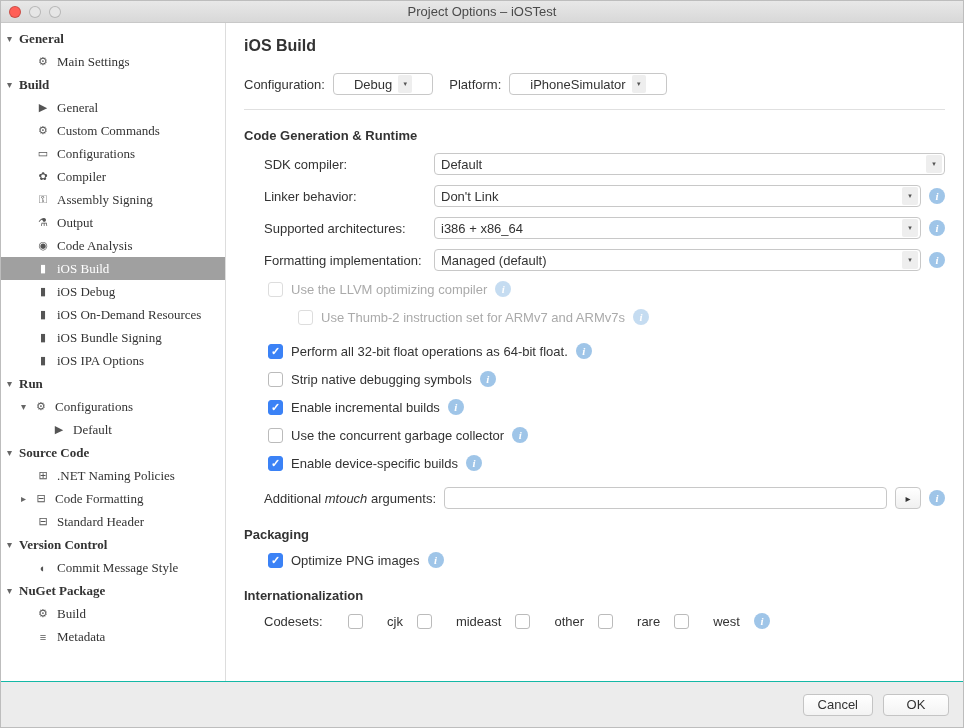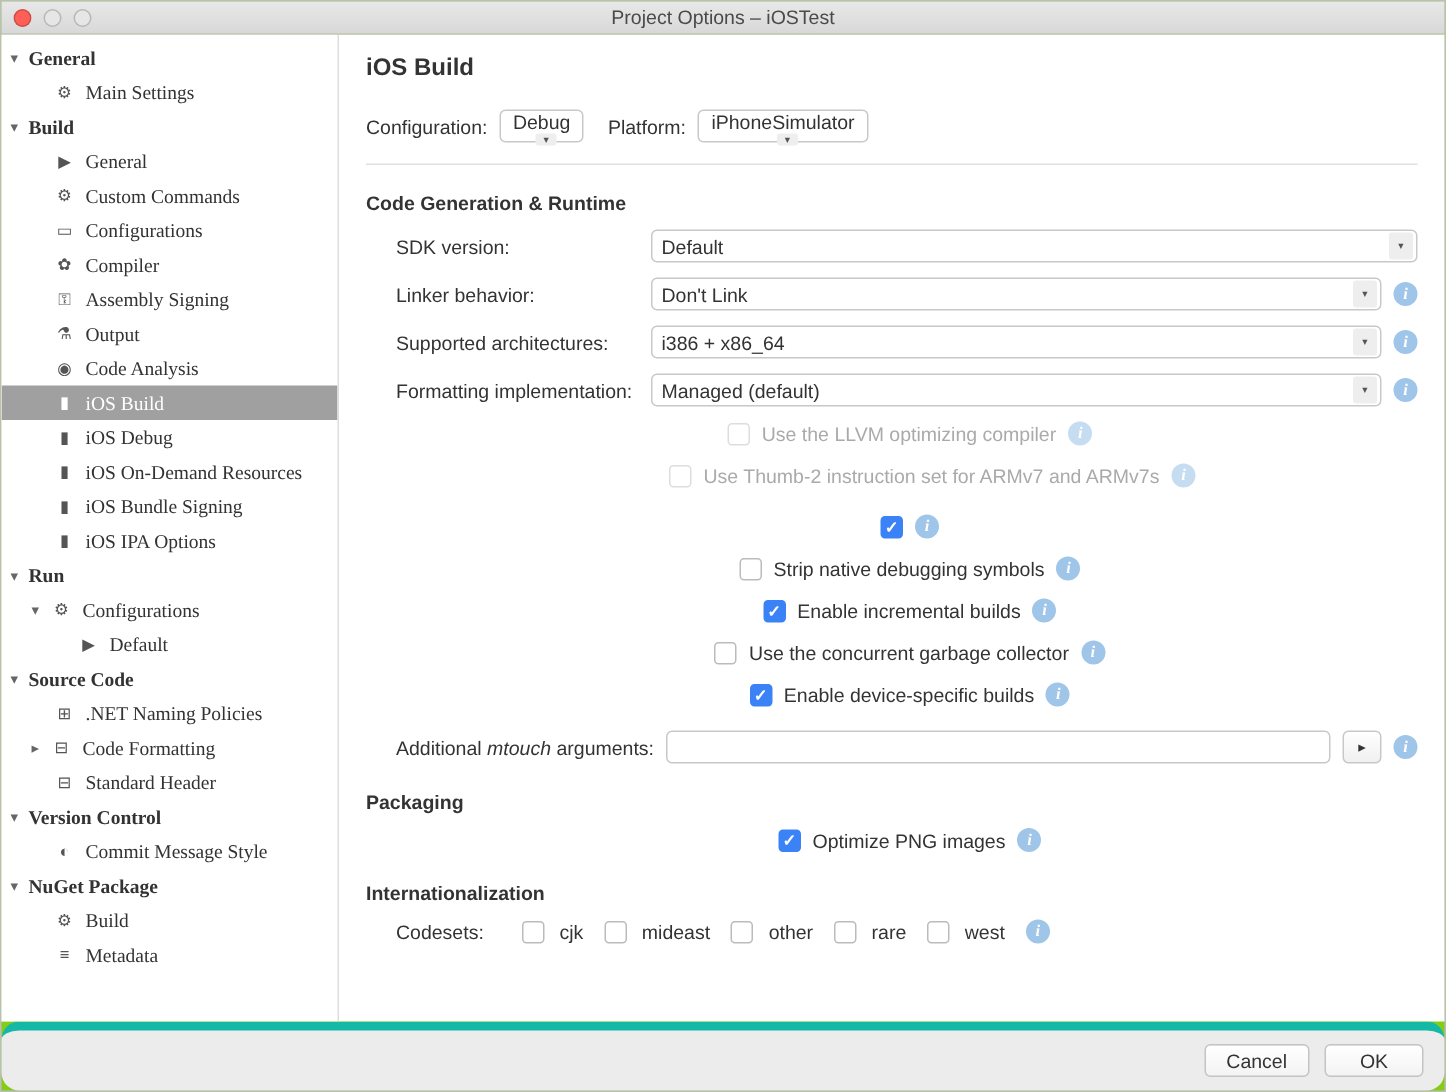--- a/index.html
+++ b/index.html
@@ -22,44 +22,44 @@
 .tree-item.selected { background: #a0a0a0; color: #fff; }
 .disclosure { width: 12px; font-size: 10px; color: #666; }
 .tree-item .ico { width: 16px; height: 16px; margin-right: 6px; display: flex; align-items: center; justify-content: center; font-size: 11px; color: #555; }
 .tree-item.selected .ico { color: #fff; }
 .tree-item .lbl { font-size: 13px; font-family: Liberation Serif, serif; }
 
 .content { flex: 1; display: flex; flex-direction: column; padding: 14px 18px 10px 18px; overflow-y: auto; }
 h1 { font-size: 16px; font-weight: 600; margin-bottom: 18px; }
 .toprow { display: flex; align-items: center; gap: 8px; margin-bottom: 14px; }
 .toprow label { font-size: 13px; }
-.dropdown-btn { display: inline-flex; align-items: center; background: #fff; border: 1px solid #c8c8c8; border-radius: 4px; height: 22px; padding: 0 8px; font-size: 13px; flex-direction: column; }
+.dropdown-btn { display: inline-flex; align-items: center; background: #fff; border: 1px solid #c8c8c8; border-radius: 4px; height: 22px; padding: 0 20px; font-size: 13px; }
 .dropdown-btn .caret { margin-left: 6px; background: #eee; width: 14px; height: 18px; display: flex; align-items: center; justify-content: center; font-size: 7px; color: #555; border-radius: 2px; }
 hr.sep { border: none; border-top: 1px solid #e0e0e0; margin: 0 0 10px 0; }
 h2 { font-size: 13px; font-weight: 700; margin: 8px 0 10px 0; }
 .row { display: flex; align-items: center; margin-bottom: 10px; }
 .rowlabel { width: 190px; padding-left: 20px; font-size: 13px; }
 .rowcontrol { flex: 1; display: flex; align-items: center; gap: 8px; }
 .select { flex: 1; display: flex; align-items: center; background: #fff; border: 1px solid #c8c8c8; border-radius: 4px; height: 22px; padding: 0 6px; font-size: 13px; justify-content: space-between; }
 .select .caret { background: #eee; width: 16px; height: 18px; display: flex; align-items: center; justify-content: center; font-size: 7px; color: #555; border-radius: 2px; margin-right: -4px; }
 .info-icon { width: 16px; height: 16px; border-radius: 50%; background: #9fc5e8; color: #fff; font-size: 11px; font-weight: 700; display: flex; align-items: center; justify-content: center; font-style: italic; font-family: Georgia, serif; flex-shrink: 0; }
-.checkrow { display: flex; align-items: center; padding-left: 24px; margin-bottom: 12px; gap: 8px; justify-content: center; }
+.checkrow { display: flex; align-items: center; padding-left: 24px; margin-bottom: 12px; gap: 8px; }
 .checkrow.indent2 { padding-left: 54px; }
 .chk { width: 15px; height: 15px; border: 1px solid #bbb; border-radius: 3px; background: #fff; display: flex; align-items: center; justify-content: center; flex-shrink: 0; }
 .chk.checked { background: #3b82f6; border-color: #3b82f6; color: #fff; font-size: 11px; }
 .chk::after { content: ""; }
 .chk.checked::after { content: "✓"; font-weight: 700; }
 .disabled { color: #aaa; }
 .disabled .chk { border-color: #ddd; }
 .textinput { flex: 1; height: 22px; border: 1px solid #c8c8c8; border-radius: 4px; background: #fff; }
 .arrow-btn { width: 26px; height: 22px; border: 1px solid #c8c8c8; border-radius: 4px; background: linear-gradient(#fff,#f0f0f0); display: flex; align-items: center; justify-content: center; font-size: 10px; }
 .codesets { display: flex; align-items: center; padding-left: 20px; gap: 14px; margin-bottom: 10px; }
 .codesets .lbl0 { width: 70px; }
-.cset { display: flex; align-items: center; gap: 10px; font-size: 13px; }
-.footer { height: 46px; border-top: 6px solid #14b8a6; display: flex; align-items: center; justify-content: flex-end; padding: 0 14px; gap: 10px; background: #ececec; border-radius: 12px; }
+.cset { display: flex; align-items: center; gap: 24px; font-size: 13px; }
+.footer { height: 46px; border-top: 1px solid #14b8a6; display: flex; align-items: center; justify-content: flex-end; padding: 0 14px; gap: 10px; background: #ececec; }
 .btn { min-width: 66px; height: 22px; background: linear-gradient(#fff,#f3f3f3); border: 1px solid #c4c4c4; border-radius: 4px; font-size: 13px; display: flex; align-items: center; justify-content: center; padding: 0 14px; }
 </style>
 </head>
 <body>
 
 <div class="window">
   <div class="titlebar">
     <div class="traffic">
       <div class="dot red"></div>
       <div class="dot yel"></div>
@@ -201,21 +201,21 @@
         <div class="dropdown-btn">
             <span>iPhoneSimulator</span>
             <span class="caret">▾</span>
           </div>
       </div>
       <hr class="sep">
 
       <h2>Code Generation &amp; Runtime</h2>
 
       <div class="row">
-        <div class="rowlabel">SDK version:</div>
+        <div class="rowlabel">SDK compiler:</div>
         <div class="rowcontrol">
           <div class="select">
               <span>Default</span>
               <span class="caret">▾</span>
             </div>
         </div>
       </div>
       <div class="row">
         <div class="rowlabel">Linker behavior:</div>
         <div class="rowcontrol">
@@ -255,20 +255,21 @@
       <div class="checkrow indent2 disabled">
         <span class="chk"></span>
         <span>Use Thumb-2 instruction set for ARMv7 and ARMv7s</span>
         <span class="info-icon" style="opacity:.6">i</span>
       </div>
 
       <div style="height:6px;"></div>
 
       <div class="checkrow">
         <span class="chk checked"></span>
+        <span>Perform all 32-bit float operations as 64-bit float.</span>
         <span class="info-icon">i</span>
       </div>
       <div class="checkrow">
         <span class="chk"></span>
         <span>Strip native debugging symbols</span>
         <span class="info-icon">i</span>
       </div>
       <div class="checkrow">
         <span class="chk checked"></span>
         <span>Enable incremental builds</span>

